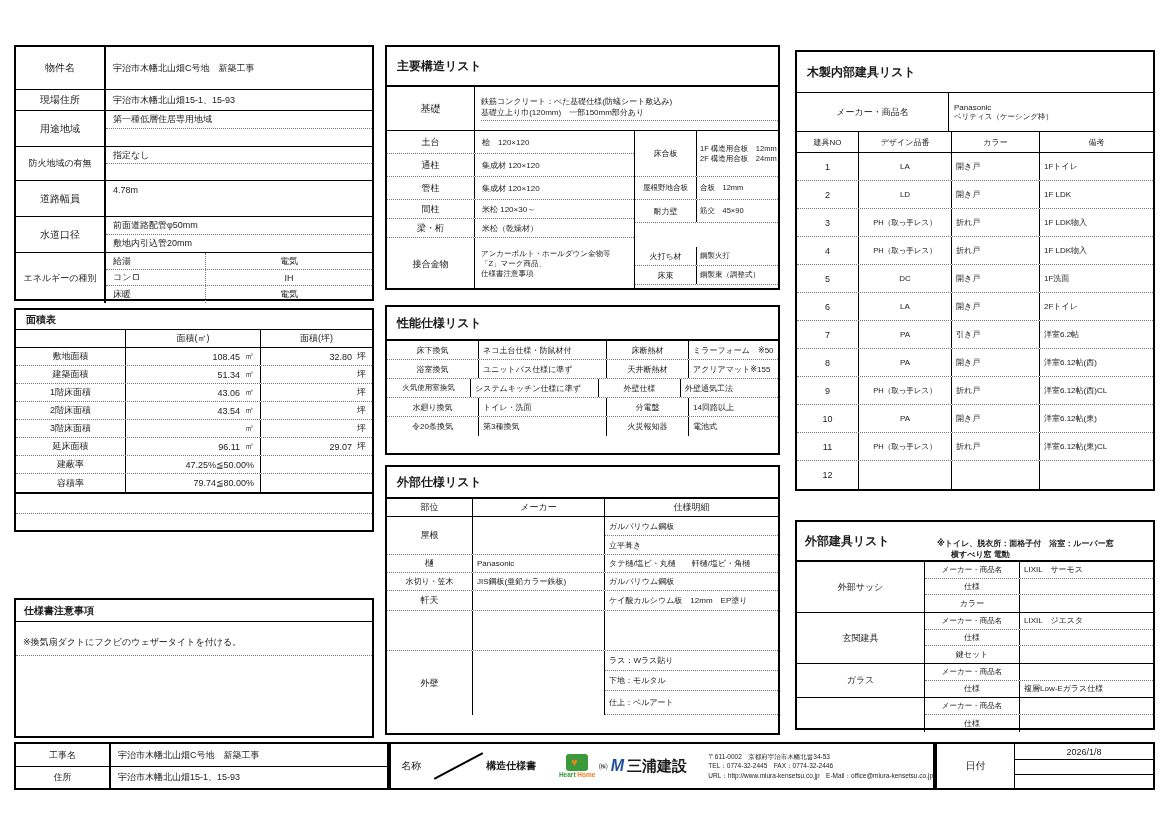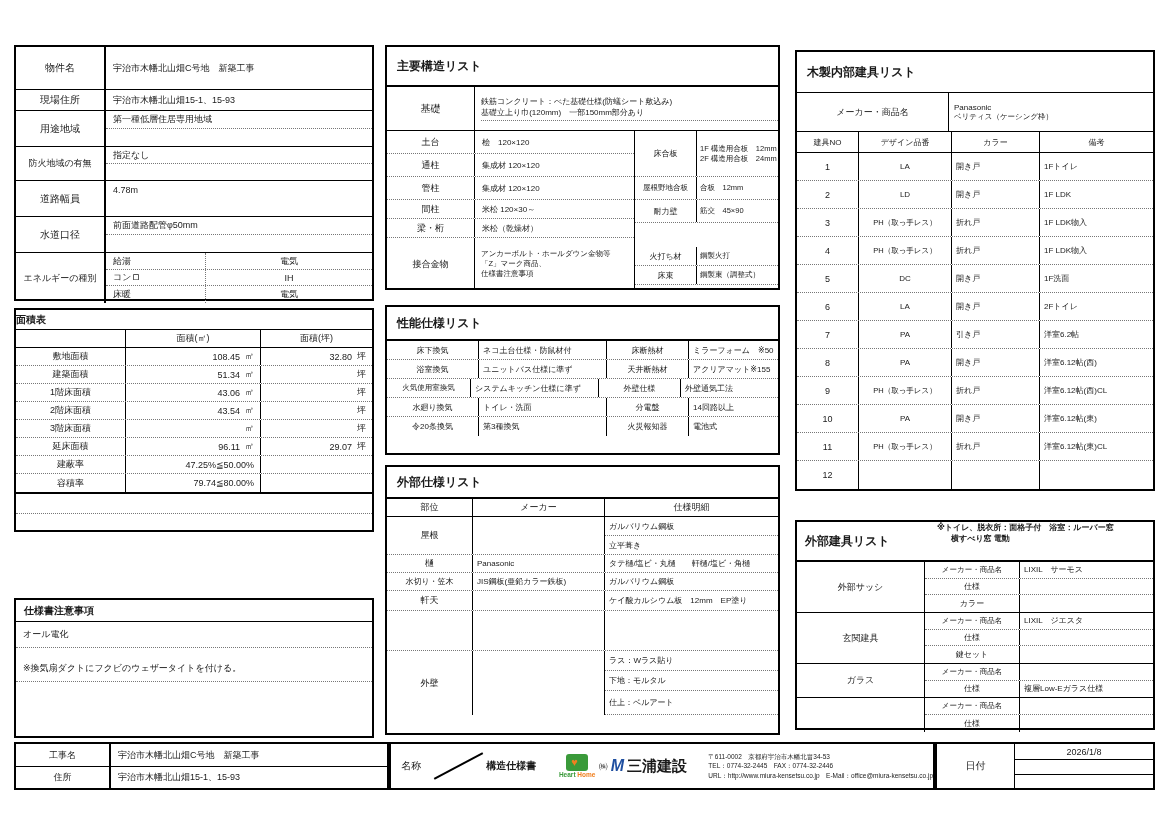--- a/index.html
+++ b/index.html
@@ -69,20 +69,21 @@
     <div class="cell ctr br2 fs10" style="width:90px">道路幅員</div>
     <div class="col" style="flex:1">
       <div class="cell vctr pl fs9" style="height:18px">4.78m</div>
       <div style="flex:1"></div>
     </div>
   </div>
   <div class="row bb" style="height:36px">
     <div class="cell ctr br2 fs10" style="width:90px">水道口径</div>
     <div class="col" style="flex:1">
       <div class="cell vctr pl fs9 bbd" style="height:18px">前面道路配管φ50mm</div>
+      <div class="cell vctr pl fs9" style="flex:1">敷地内引込管20mm</div>
     </div>
   </div>
   <div class="row" style="height:50px">
     <div class="cell ctr br2 fs9" style="width:90px">エネルギーの種別</div>
     <div class="col" style="flex:1">
       <div class="row bbd" style="height:17px">
         <div class="cell vctr pl fs9 brd" style="width:100px">給湯</div>
         <div class="cell ctr fs9" style="flex:1">電気</div>
       </div>
       <div class="row bbd" style="height:16px">
@@ -91,21 +92,21 @@
       </div>
       <div class="row" style="flex:1">
         <div class="cell vctr pl fs9 brd" style="width:100px">床暖</div>
         <div class="cell ctr fs9" style="flex:1">電気</div>
       </div>
     </div>
   </div>
 </div>
 
 <div class="sec" style="left:14px;top:308px;width:360px;height:224px">
-  <div class="row bb vctr bold fs10" style="height:20px;">面積表</div>
+  <div class="row bb vctr bold fs10" style="height:20px;padding-left:10px">面積表</div>
   <div class="row bb" style="height:18px">
     <div class="cell br" style="width:110px"></div>
     <div class="cell ctr br fs9" style="width:135px">面積(㎡)</div>
     <div class="cell ctr fs9" style="flex:1">面積(坪)</div>
   </div>
 
   <div class="row bbd" style="height:18px">
     <div class="cell ctr br fs9" style="width:110px">敷地面積</div>
     <div class="cell num br fs9" style="width:135px">
         <span>108.45</span>
@@ -185,21 +186,20 @@
       </div>
     <div class="cell fs9" style="flex:1"></div>
   </div>
   <div class="col" style="height:40px;border-top:2px solid #000">
     <div style="height:20px" class="bbd"></div>
   </div>
 </div>
 
 <div class="sec" style="left:14px;top:598px;width:360px;height:140px">
   <div class="row bb vctr bold fs10" style="height:22px;padding-left:8px">仕様書注意事項</div>
-  <div class="cell vctr pl fs9 bbd" style="height:26px">オール電化</div>
   <div style="height:8px"></div>
   <div class="cell vctr pl fs9 bbd" style="height:26px">※換気扇ダクトにフクビのウェザータイトを付ける。</div>
 </div>
 
 <div class="sec" style="left:385px;top:45px;width:395px;height:245px">
   <div class="title-row bb2" style="height:40px">主要構造リスト</div>
   <div class="row bb" style="height:44px">
     <div class="cell ctr br fs10" style="width:88px">基礎</div>
     <div class="col" style="flex:1;justify-content:center;padding-left:6px">
       <div class="cell fs8">鉄筋コンクリート：べた基礎仕様(防蟻シート敷込み)</div>
@@ -435,21 +435,21 @@
     <div class="cell ctr br fs9" style="width:62px">12</div>
     <div class="cell ctr br fs8" style="width:93px"></div>
     <div class="cell vctr br fs8" style="width:88px;padding-left:4px"></div>
     <div class="cell vctr fs8" style="flex:1;padding-left:4px"></div>
   </div>
 </div>
 
 <div class="sec" style="left:795px;top:520px;width:360px;height:210px">
   <div class="row bb2" style="height:40px">
     <div class="cell vctr bold fs12" style="width:140px;padding-left:8px">外部建具リスト</div>
-    <div class="col" style="flex:1;justify-content:flex-start">
+    <div class="col" style="flex:1;justify-content:flex-end">
       <div class="cell bold fs8">※トイレ、脱衣所：面格子付　浴室：ルーバー窓</div>
       <div class="cell bold fs8" style="padding-left:14px">横すべり窓 電動</div>
     </div>
   </div>
 
   <div class="row bb" style="height:51px">
     <div class="cell ctr br fs9" style="width:128px">外部サッシ</div>
     <div class="col" style="flex:1">
       <div class="row bbd" style="height:17px">
         <div class="cell ctr br fs7" style="width:95px">メーカー・商品名</div>

